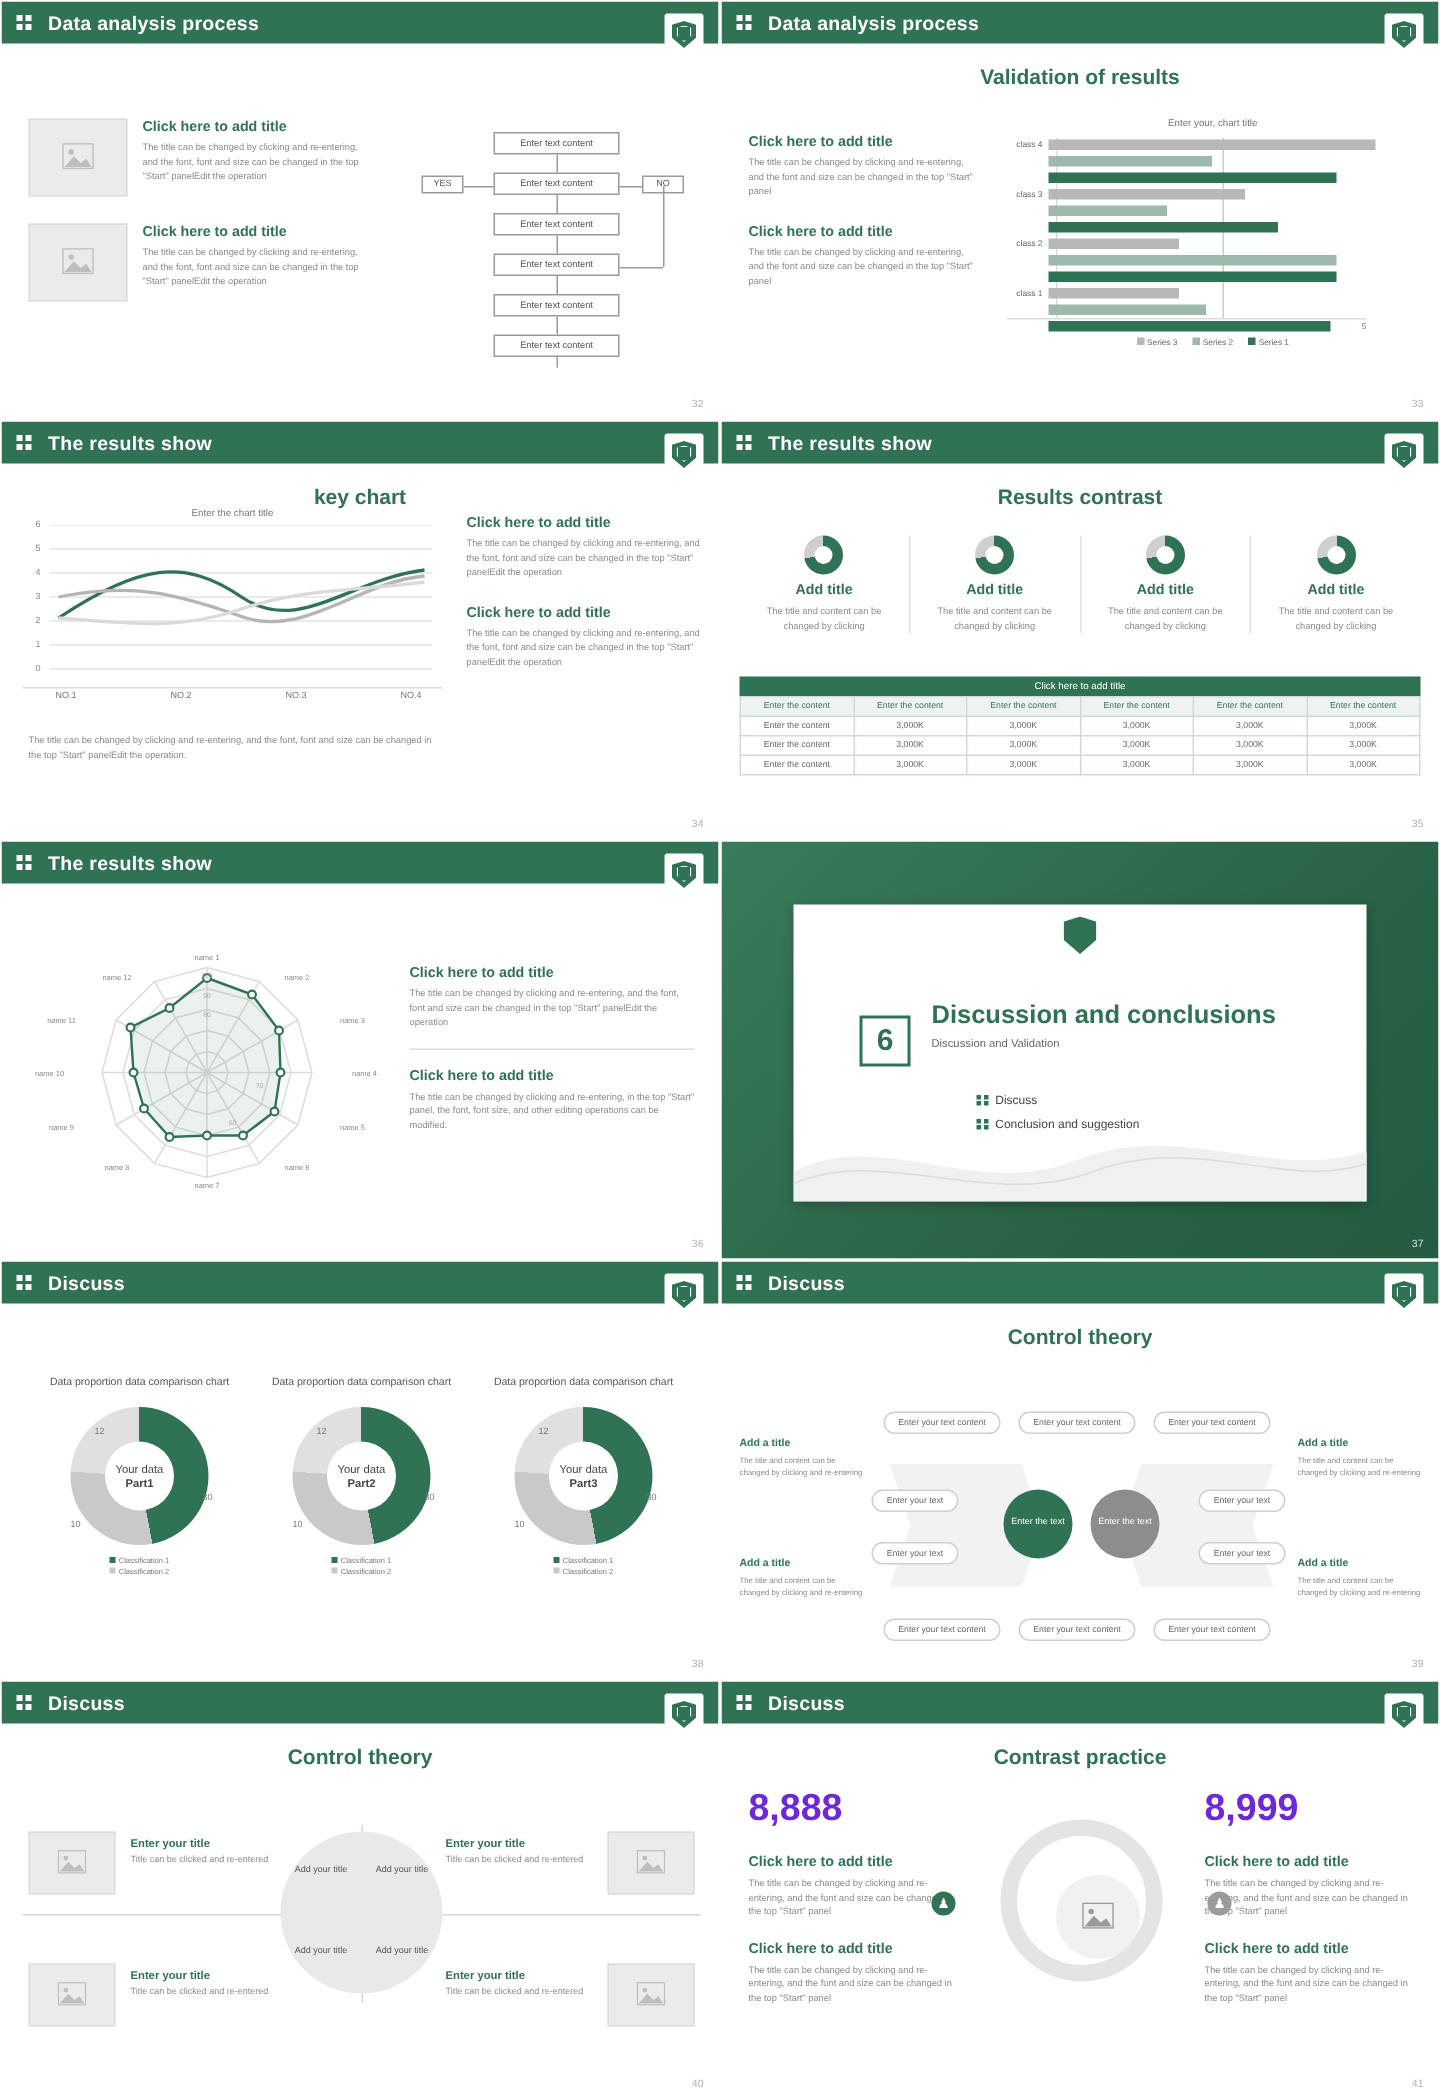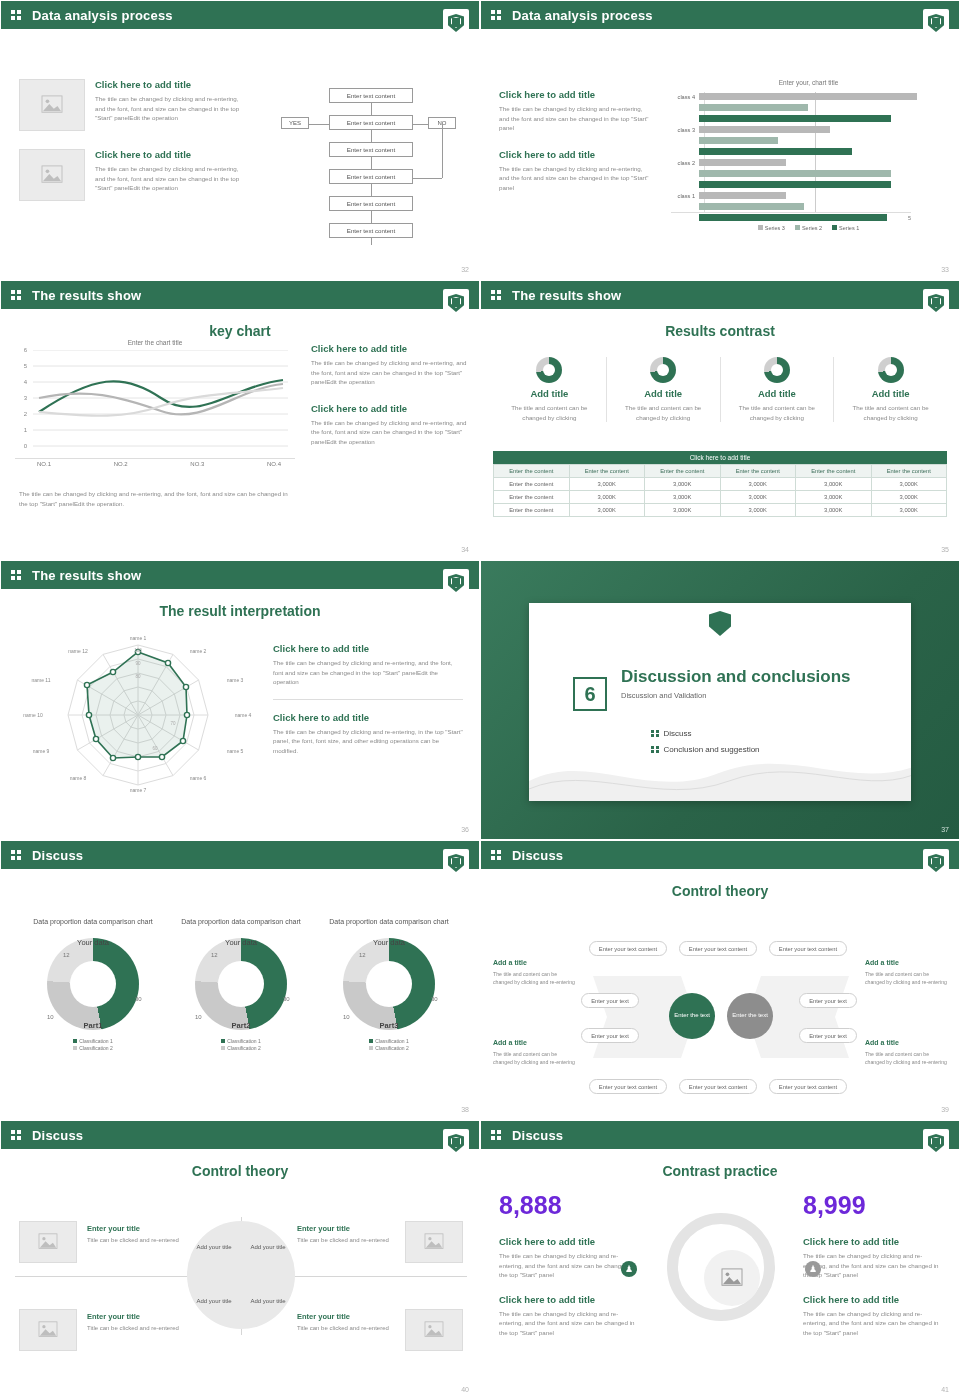--- a/index.html
+++ b/index.html
@@ -169,21 +169,21 @@
   .s38-col { position:absolute; top:76px; width:140px; text-align:center; }
   .s38-col h4 { margin:0; font-size:7px; color:#555; font-weight:normal; line-height:1.5; }
   .donut-lg {
     width:92px; height:92px; border-radius:50%; margin:10px auto 0; position:relative;
   }
   .donut-lg:after {
     content:""; position:absolute; inset:23px; background:#fff; border-radius:50%;
   }
   .donut-label {
     position:absolute; inset:0; display:flex; flex-direction:column;
-    align-items:center; justify-content:space-between; z-index:2; font-size:7.5px; color:#444;
+    align-items:center; justify-content:center; z-index:2; font-size:7.5px; color:#444;
   }
   .dl-num { position:absolute; font-size:6px; color:#777; }
   .s38-legend { font-size:5px; color:#777; margin-top:8px; line-height:1.5; }
   .s38-legend i { display:inline-block; width:4px; height:4px; margin-right:2px; }
 
   
   .pill {
     border:1px solid #cfcfcf; border-radius:9px; background:#fff;
     font-size:5.8px; color:#666; text-align:center; padding:3.5px 4px;
     position:absolute;
@@ -306,20 +306,21 @@
           <i></i>
           <i></i>
           <i></i>
           <i></i>
         </span>
       <span class="htitle">Data analysis process</span>
     </div>
     <div class="badge">
         <div class="shield"></div>
       </div>
+    <div class="title-ctr">Validation of results</div>
 
     <div class="s33-left">
       <div style="margin-bottom:16px;">
         <div class="ph-title">Click here to add title</div>
         <div class="ph-body">The title can be changed by clicking and re-entering, and the font and size can be changed in the top "Start" panel</div>
       </div>
       <div>
         <div class="ph-title">Click here to add title</div>
         <div class="ph-body">The title can be changed by clicking and re-entering, and the font and size can be changed in the top "Start" panel</div>
       </div>
@@ -554,21 +555,20 @@
           <i></i>
           <i></i>
           <i></i>
           <i></i>
         </span>
       <span class="htitle">The results show</span>
     </div>
     <div class="badge">
         <div class="shield"></div>
       </div>
-    <div class="title-ctr">The result interpretation</div>
 
     <div class="radar">
       <svg width="230" height="160" viewBox="0 0 230 160">
         <g transform="translate(115,80)" fill="none" stroke="#dcdcdc">
           <polygon points="0,-70 35,-60.6 60.6,-35 70,0 60.6,35 35,60.6 0,70 -35,60.6 -60.6,35 -70,0 -60.6,-35 -35,-60.6"></polygon>
           <polygon points="0,-56 28,-48.5 48.5,-28 56,0 48.5,28 28,48.5 0,56 -28,48.5 -48.5,28 -56,0 -48.5,-28 -28,-48.5"></polygon>
           <polygon points="0,-42 21,-36.4 36.4,-21 42,0 36.4,21 21,36.4 0,42 -21,36.4 -36.4,21 -42,0 -36.4,-21 -21,-36.4"></polygon>
           <polygon points="0,-28 14,-24.2 24.2,-14 28,0 24.2,14 14,24.2 0,28 -14,24.2 -24.2,14 -28,0 -24.2,-14 -14,-24.2"></polygon>
           <polygon points="0,-14 7,-12.1 12.1,-7 14,0 12.1,7 7,12.1 0,14 -7,12.1 -12.1,7 -14,0 -12.1,-7 -7,-12.1"></polygon>
           <line x1="0" y1="0" x2="0" y2="-70"></line>

